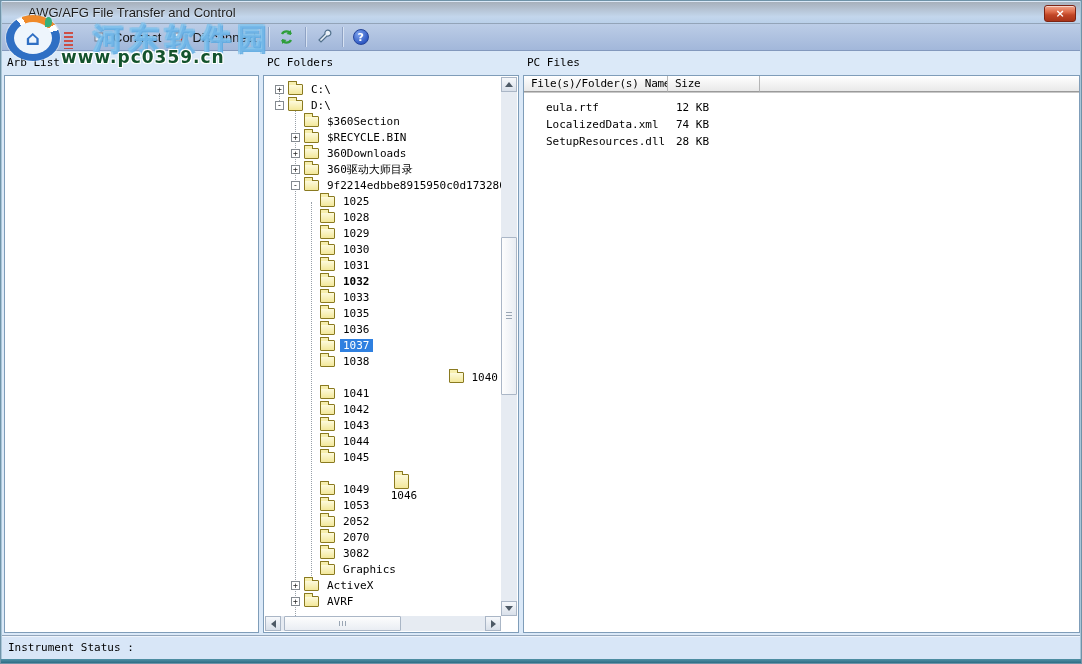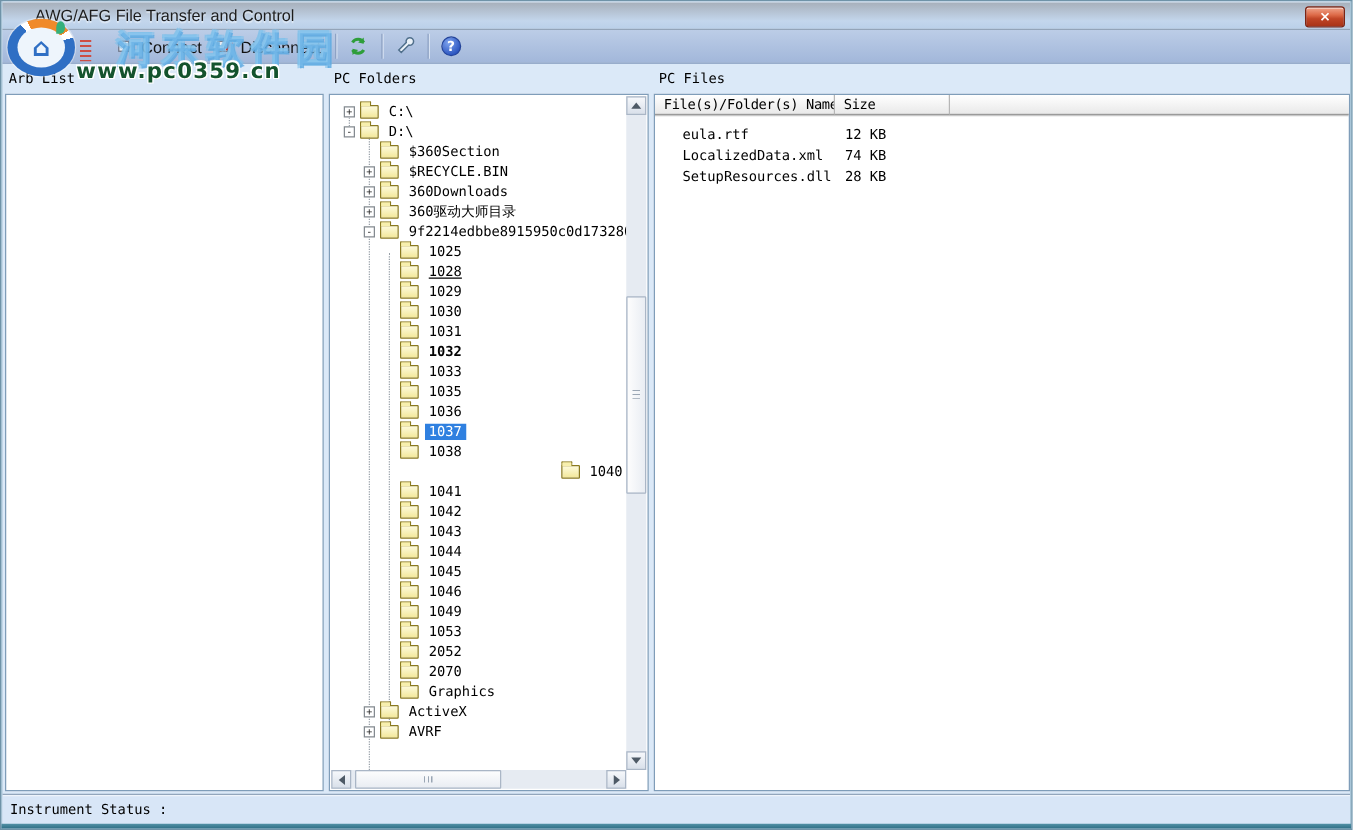--- a/index.html
+++ b/index.html
@@ -251,21 +251,21 @@
           <span class="folder-icon"></span>
           <span class="tlabel">9f2214edbbe8915950c0d173280581</span>
         </div>
 
         <div class="trow" style="padding-left: 42px;">
           <span class="expander empty"></span>
           <span class="folder-icon"></span>
           <span class="tlabel">1025</span>
         </div>
 
-        <div class="trow" style="padding-left: 42px; text-decoration: underline;">
+        <div class="trow" style="padding-left: 42px;">
           <span class="expander empty"></span>
           <span class="folder-icon"></span>
           <span class="tlabel">1028</span>
         </div>
 
         <div class="trow" style="padding-left: 42px;">
           <span class="expander empty"></span>
           <span class="folder-icon"></span>
           <span class="tlabel">1029</span>
         </div>
@@ -347,21 +347,21 @@
           <span class="folder-icon"></span>
           <span class="tlabel">1044</span>
         </div>
 
         <div class="trow" style="padding-left: 42px;">
           <span class="expander empty"></span>
           <span class="folder-icon"></span>
           <span class="tlabel">1045</span>
         </div>
 
-        <div class="trow" style="padding-left: 42px;">
+        <div class="trow" style="padding-left: 42px; flex-direction: column;">
           <span class="expander empty"></span>
           <span class="folder-icon"></span>
           <span class="tlabel">1046</span>
         </div>
 
         <div class="trow" style="padding-left: 42px;">
           <span class="expander empty"></span>
           <span class="folder-icon"></span>
           <span class="tlabel">1049</span>
         </div>
@@ -378,20 +378,25 @@
           <span class="folder-icon"></span>
           <span class="tlabel">2052</span>
         </div>
 
         <div class="trow" style="padding-left: 42px;">
           <span class="expander empty"></span>
           <span class="folder-icon"></span>
           <span class="tlabel">2070</span>
         </div>
 
+        <div class="trow" style="padding-left: 42px;">
+          <span class="expander empty"></span>
+          <span class="folder-icon"></span>
+          <span class="tlabel">3082</span>
+        </div>
 
         <div class="trow" style="padding-left: 42px;">
           <span class="expander empty"></span>
           <span class="folder-icon"></span>
           <span class="tlabel">Graphics</span>
         </div>
 
         <div class="trow" style="padding-left: 26px;">
           <span class="expander">+</span>
           <span class="folder-icon"></span>

